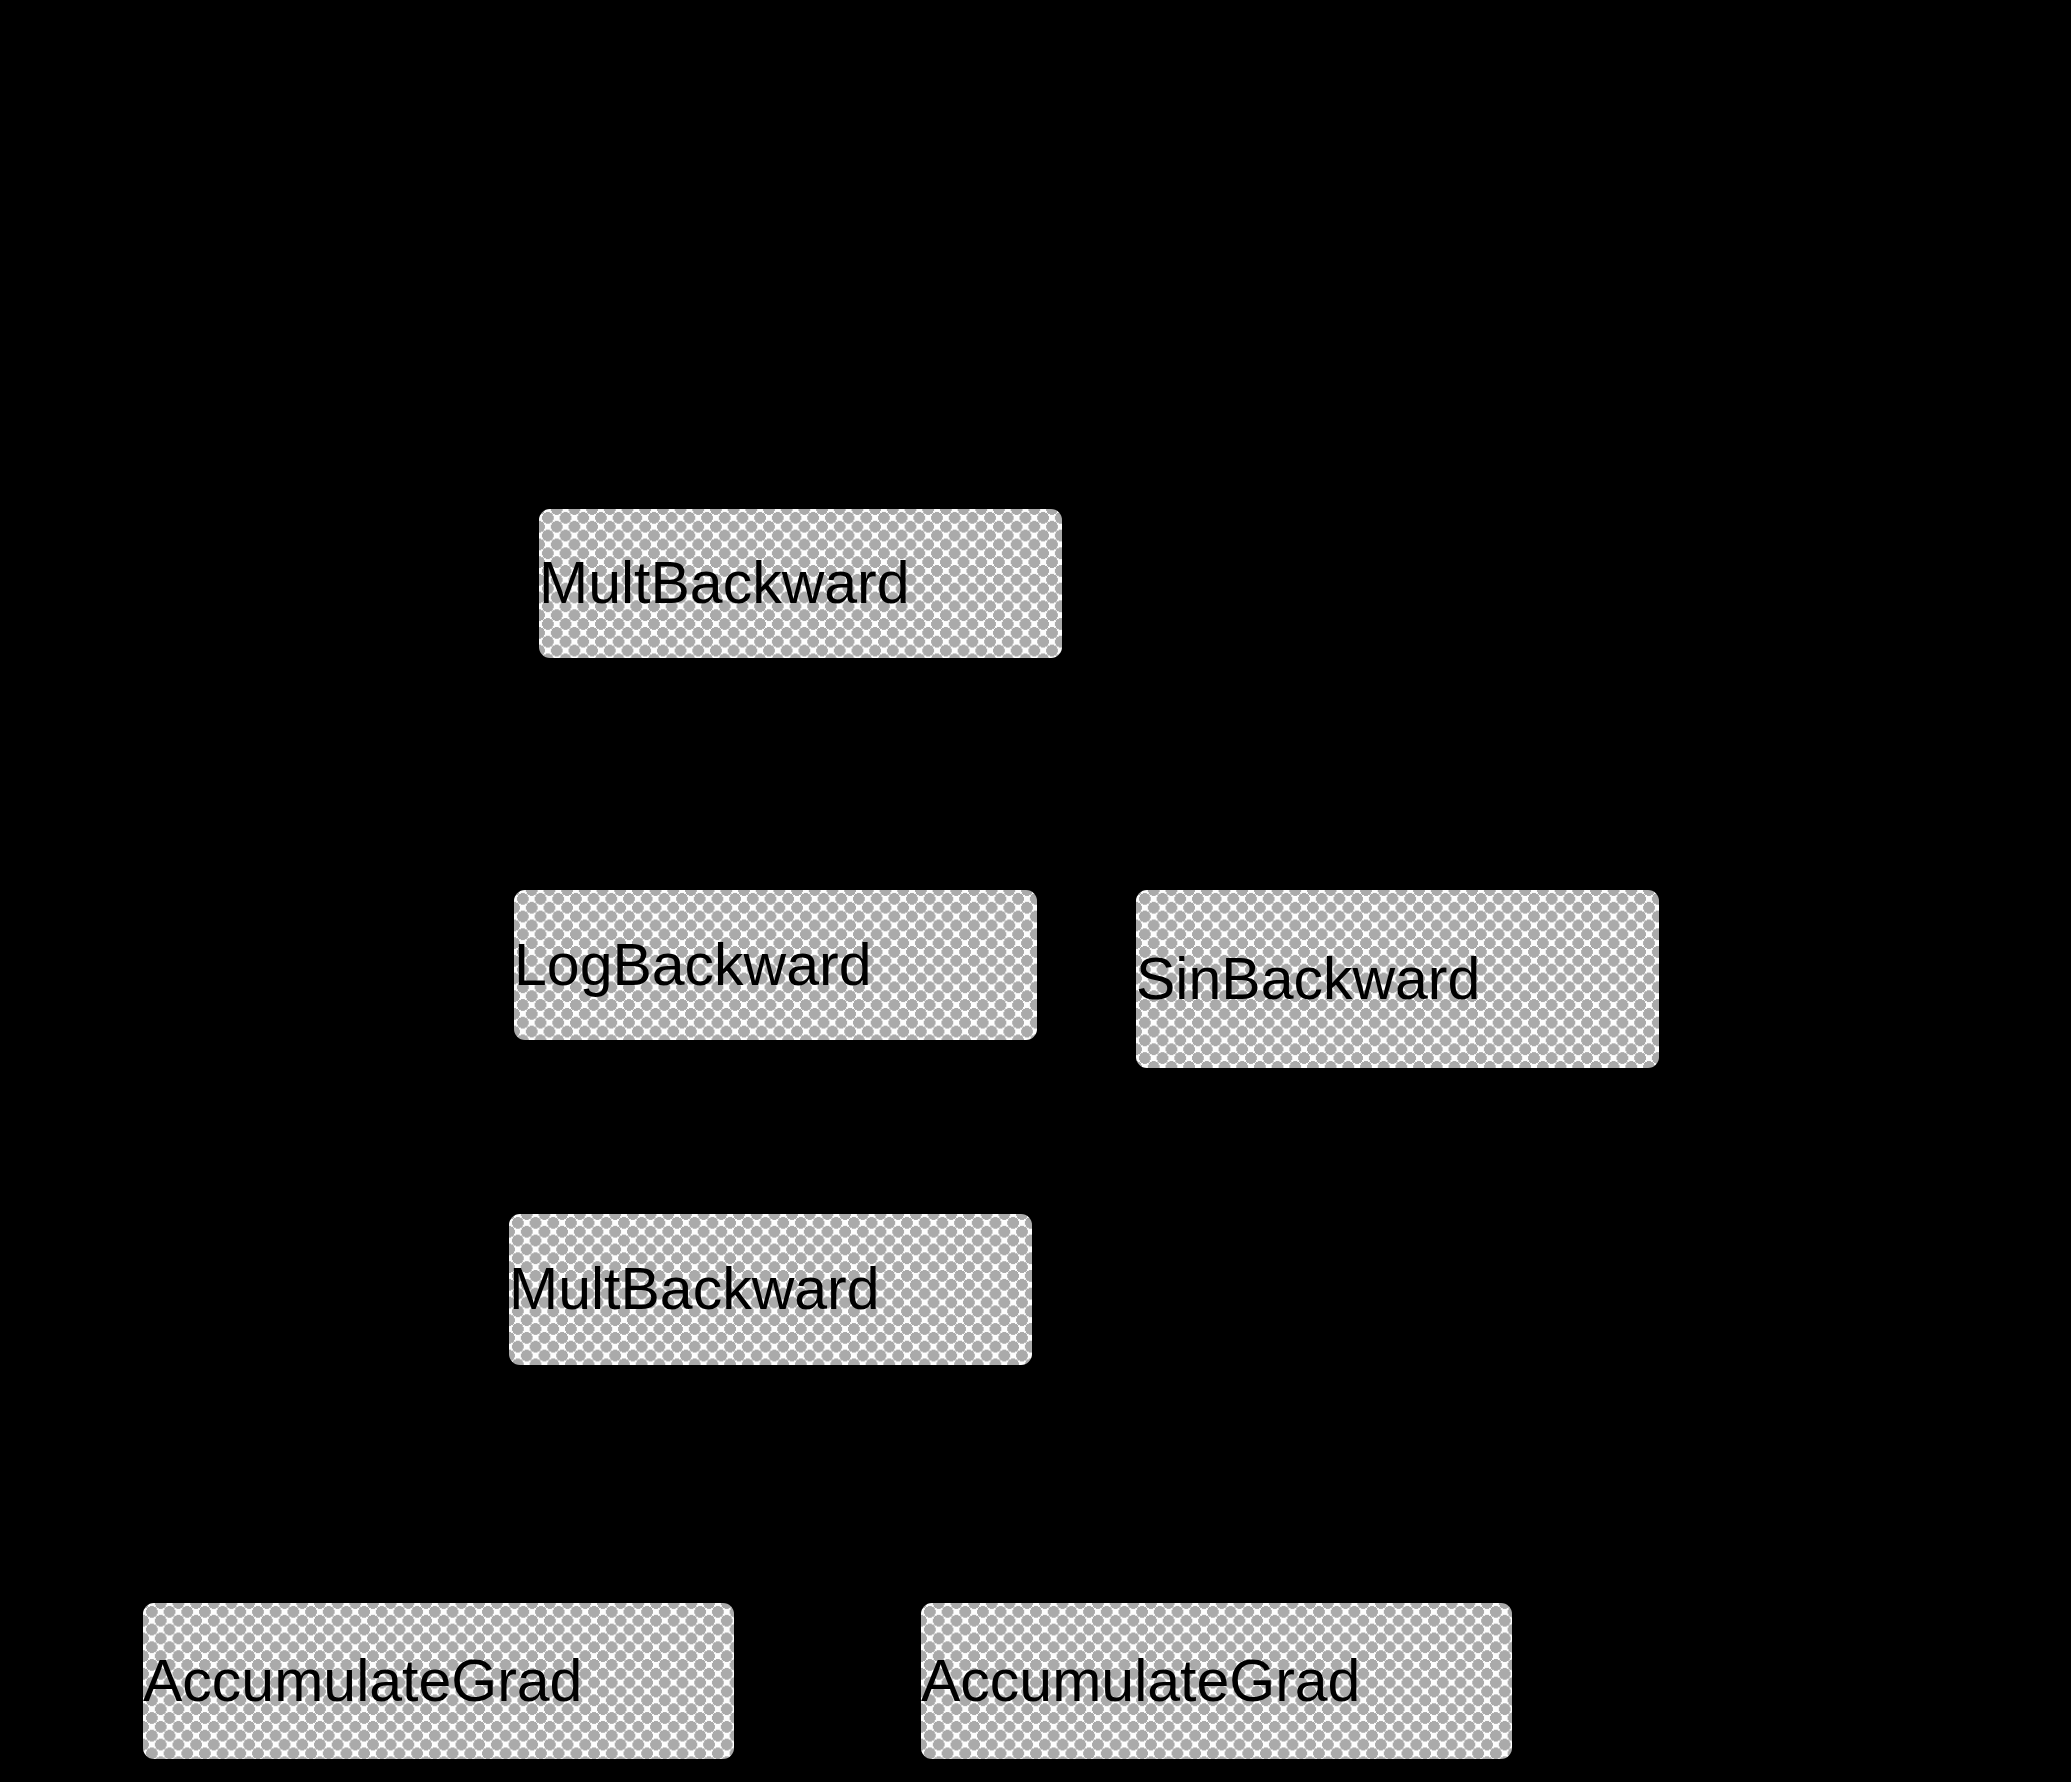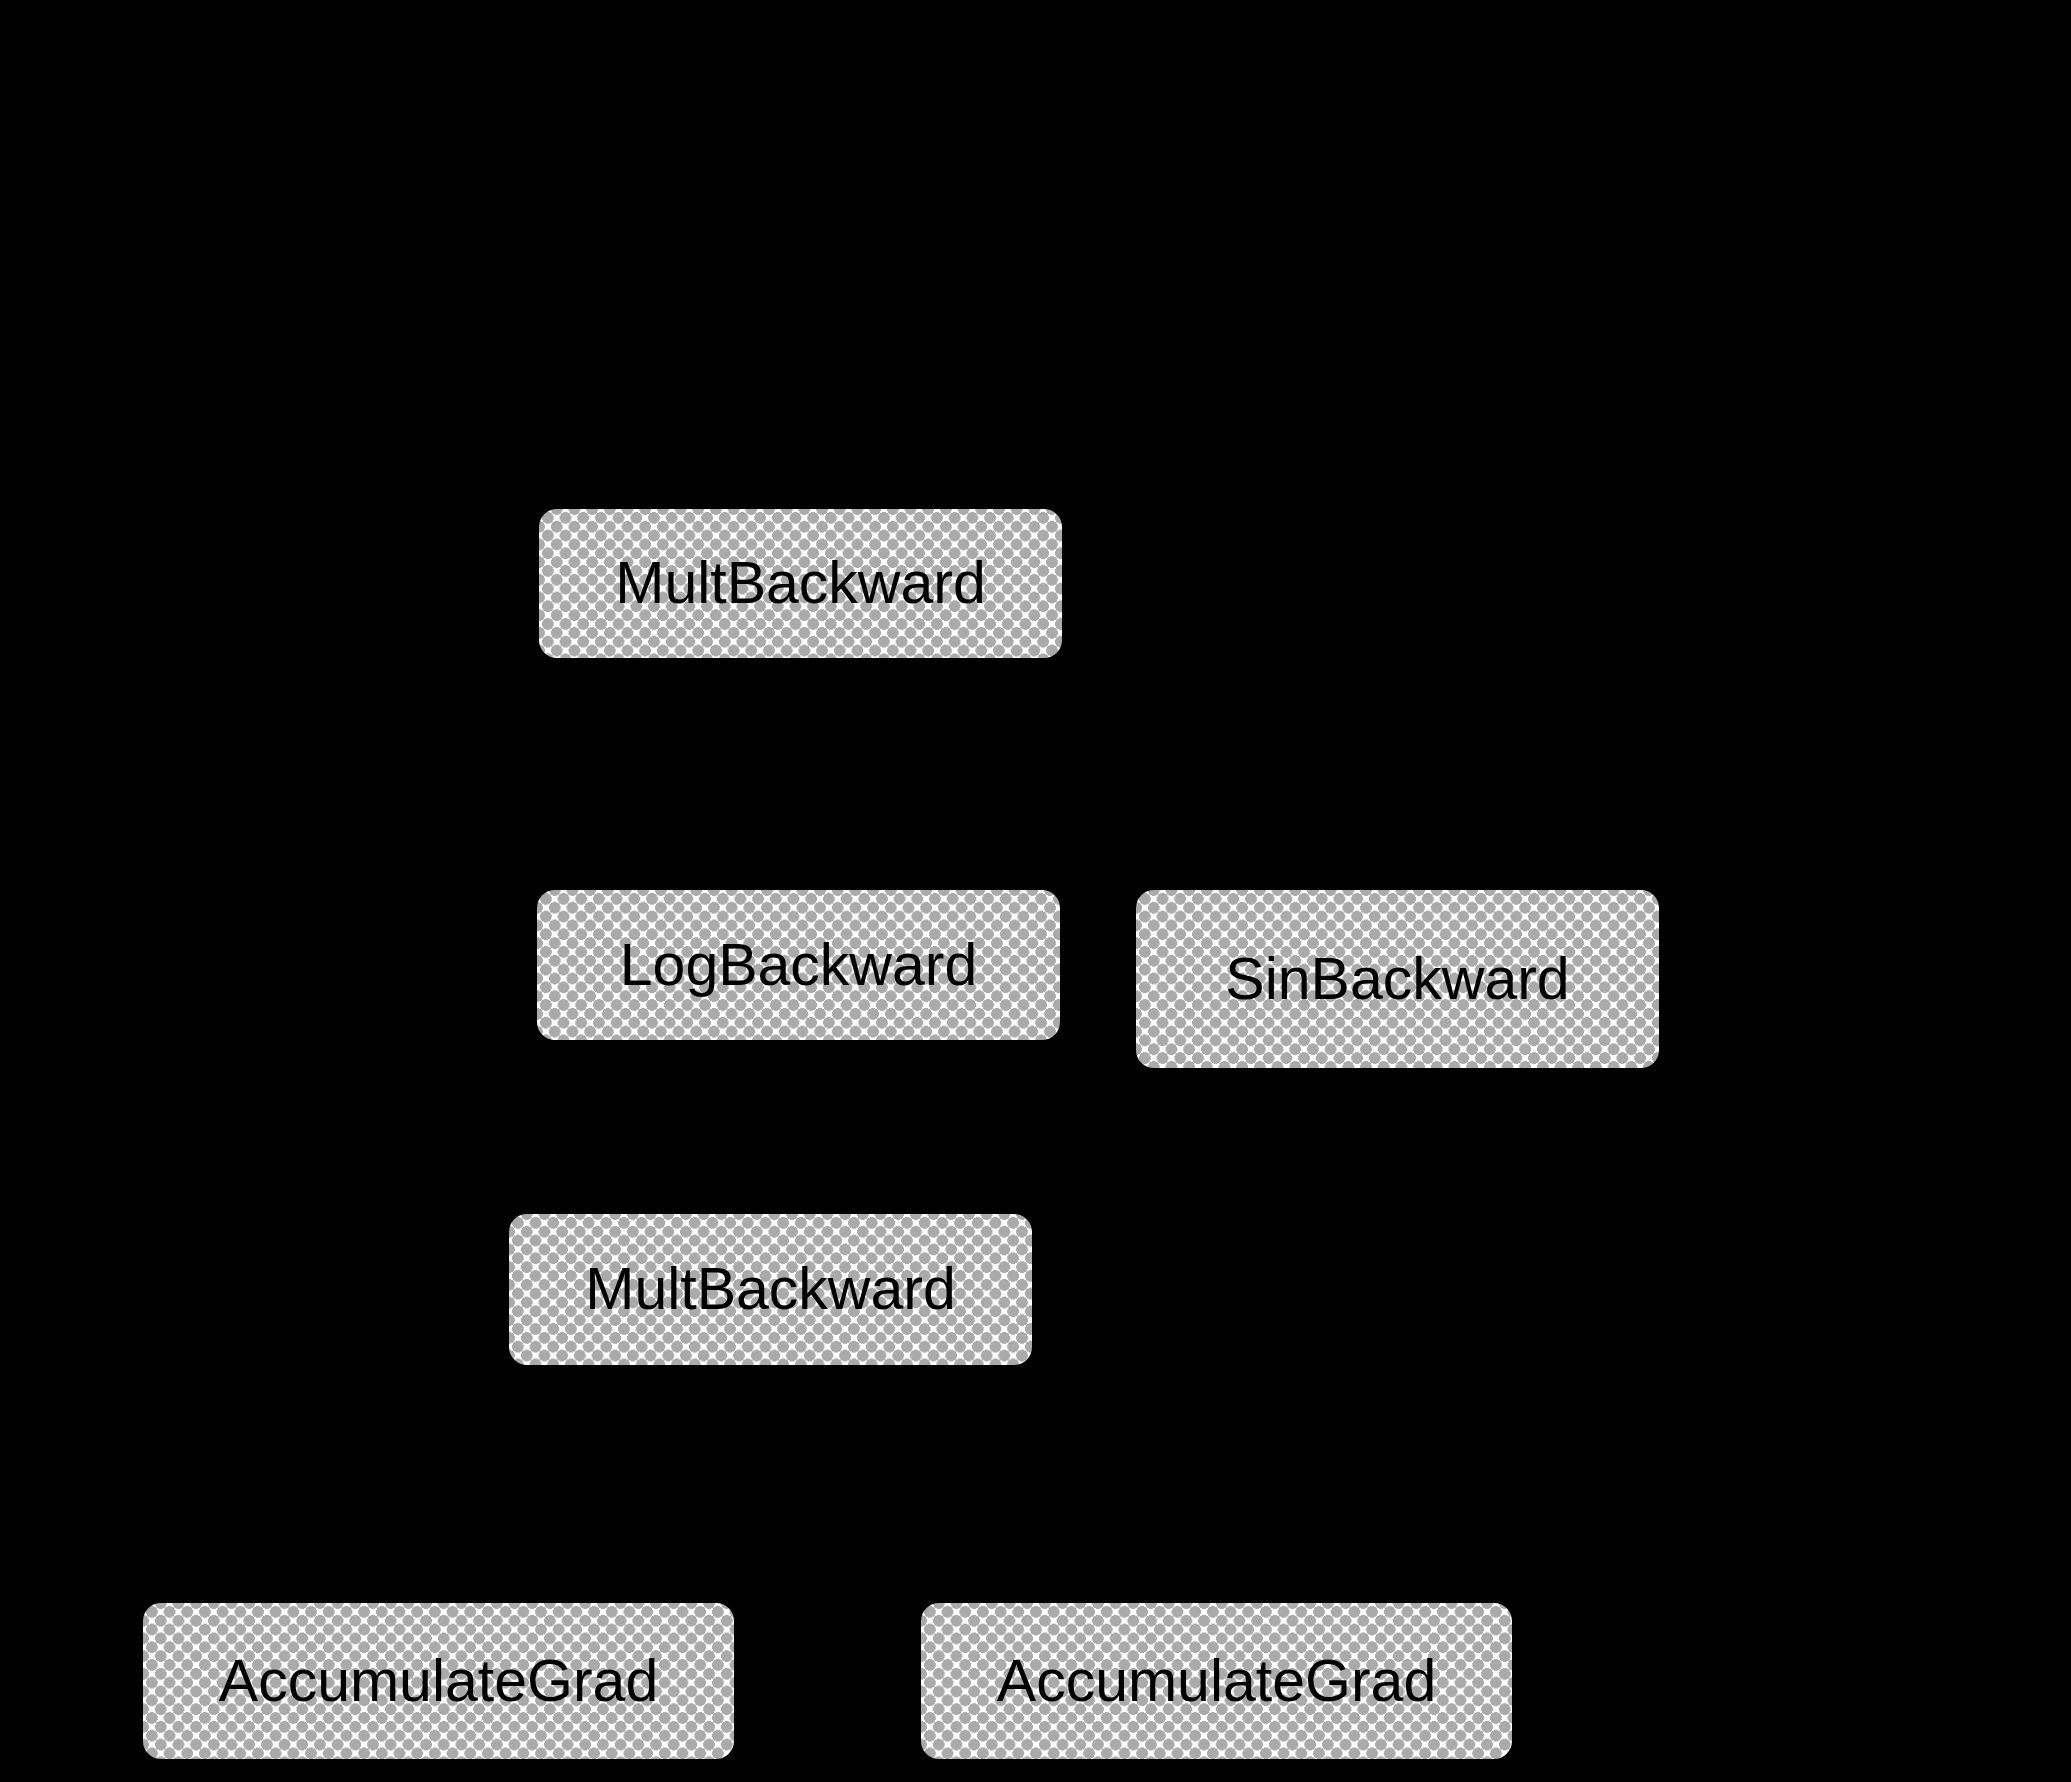--- a/index.html
+++ b/index.html
@@ -17,31 +17,30 @@
     width: 2072px;
     height: 1783px;
     background: #000000;
     overflow: hidden;
   }
 
   
   .node {
     position: absolute;
     box-sizing: border-box;
-    border-radius: 18px;
+    border-radius: 11px;
     background-color: #fdfdfd;
     
     background-image:
       radial-gradient(#aaaaaa 46%, rgba(0,0,0,0) 47%),
       radial-gradient(#aaaaaa 46%, rgba(0,0,0,0) 47%);
     background-size: 17.7px 17.7px, 17.7px 17.7px;
     background-position: 0px 0px, 8.9px 8.9px;
     display: flex;
     align-items: center;
-    justify-content: center;
     overflow: hidden;
   }
 
   .node-label {
     color: #000000;
     font-family: "Liberation Sans", sans-serif;
     font-size: 59px;
     font-weight: 400;
     line-height: 1;
     letter-spacing: 0px;
@@ -76,21 +75,21 @@
     <path class="edge-path" d="M 782,1232 L 782,1055"></path>
     <path class="edge-path" d="M 445,1627 L 680,1385"></path>
     <path class="edge-path" d="M 1235,1627 L 900,1385"></path>
     <path class="edge-path" d="M 1235,1627 L 1418,1055"></path>
   </svg>
 
   <div class="node" id="node-0" style="left: 539px; top: 509px; width: 523px; height: 149px;">
     <span class="node-label">MultBackward</span>
   </div>
 
-  <div class="node" id="node-1" style="left: 537px; top: 890px; width: 523px; height: 150px;">
+  <div class="node" id="node-1" style="left: 514px; top: 890px; width: 523px; height: 150px;">
     <span class="node-label">LogBackward</span>
   </div>
 
   <div class="node" id="node-2" style="left: 1136px; top: 890px; width: 523px; height: 178px;">
     <span class="node-label">SinBackward</span>
   </div>
 
   <div class="node" id="node-3" style="left: 509px; top: 1214px; width: 523px; height: 151px;">
     <span class="node-label">MultBackward</span>
   </div>

